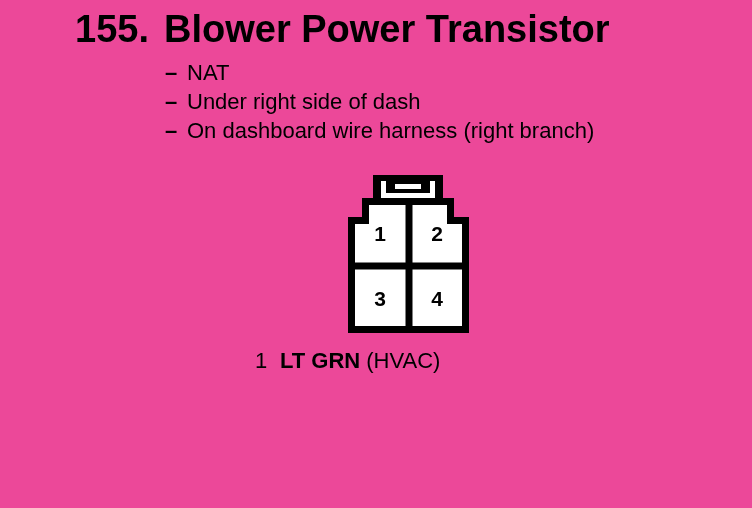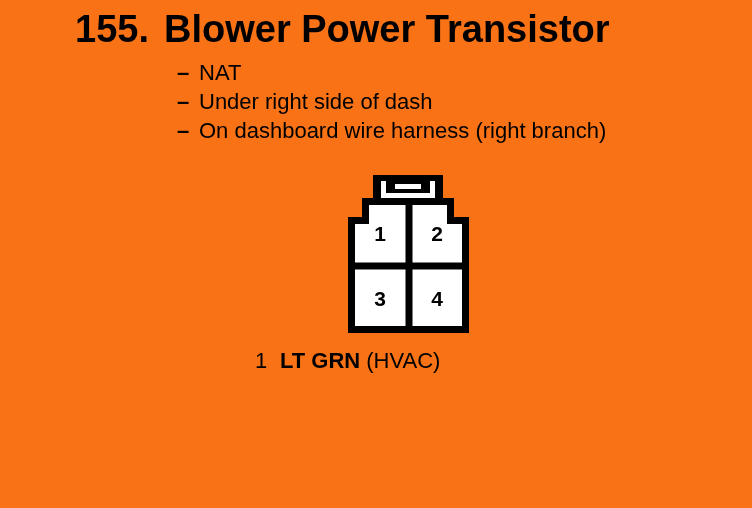--- a/index.html
+++ b/index.html
@@ -1,34 +1,34 @@
 <!DOCTYPE html>
 <html><head>
 <meta charset="utf-8">
 <style>
   html,body { margin:0; padding:0; background:#ffffff; }
   .page {
     position:relative;
     width:752px; height:508px;
-    background:#f97316;
+    background:#ec4899;
     color:#000000;
     font-family:"Liberation Sans", sans-serif;
     overflow:hidden;
   }
   .title {
     position:absolute; left:75px; top:9px;
     font-size:38px; font-weight:bold; line-height:40px;
     white-space:nowrap;
   }
   .title-number { display:inline-block; width:89px; }
   .notes {
     position:absolute; left:165px; top:58px;
     font-size:22px; line-height:29px;
   }
-  .note-row { white-space:nowrap;margin-left:12px; }
+  .note-row { white-space:nowrap; }
   .bullet-dash { display:inline-block; width:22px; font-weight:bold; }
   .connector-svg { position:absolute; left:340px; top:170px; }
   .connector-svg text {
     font-family:"Liberation Sans", sans-serif;
     font-size:21px; font-weight:bold; fill:#000000;
     text-anchor:middle;
   }
   .legend {
     position:absolute; left:255px; top:346px;
     font-size:22px; line-height:29px;

